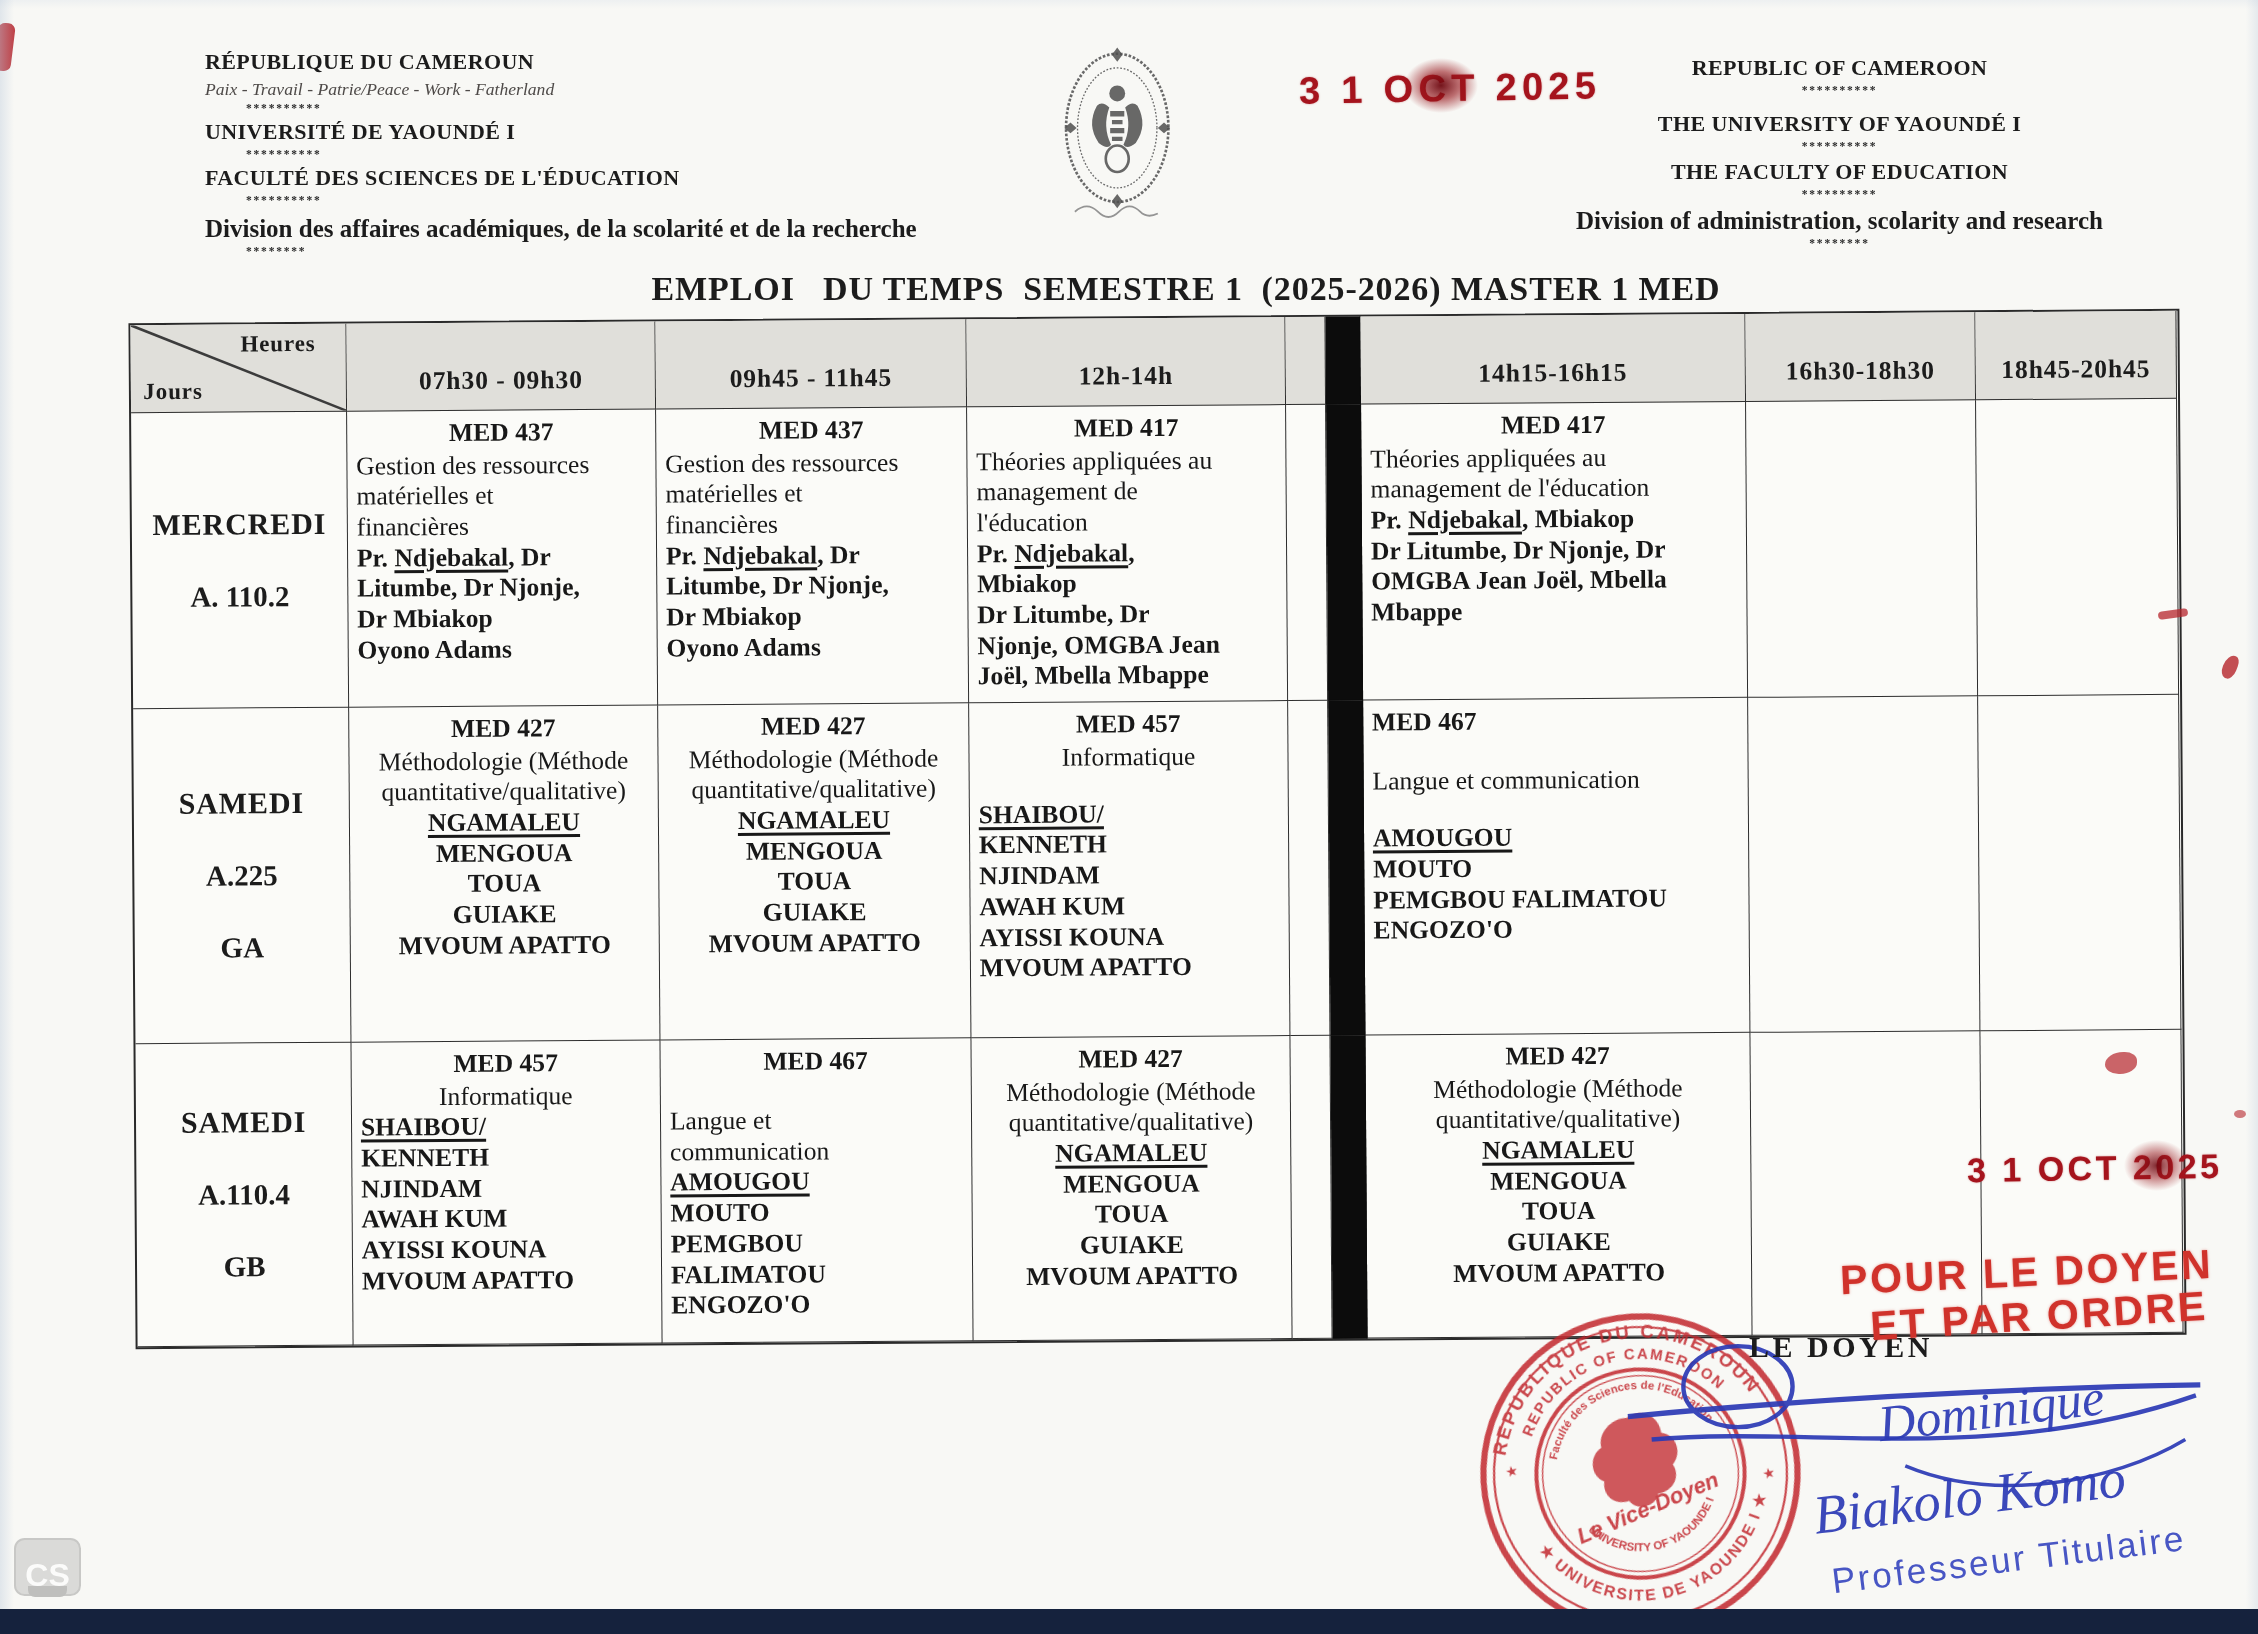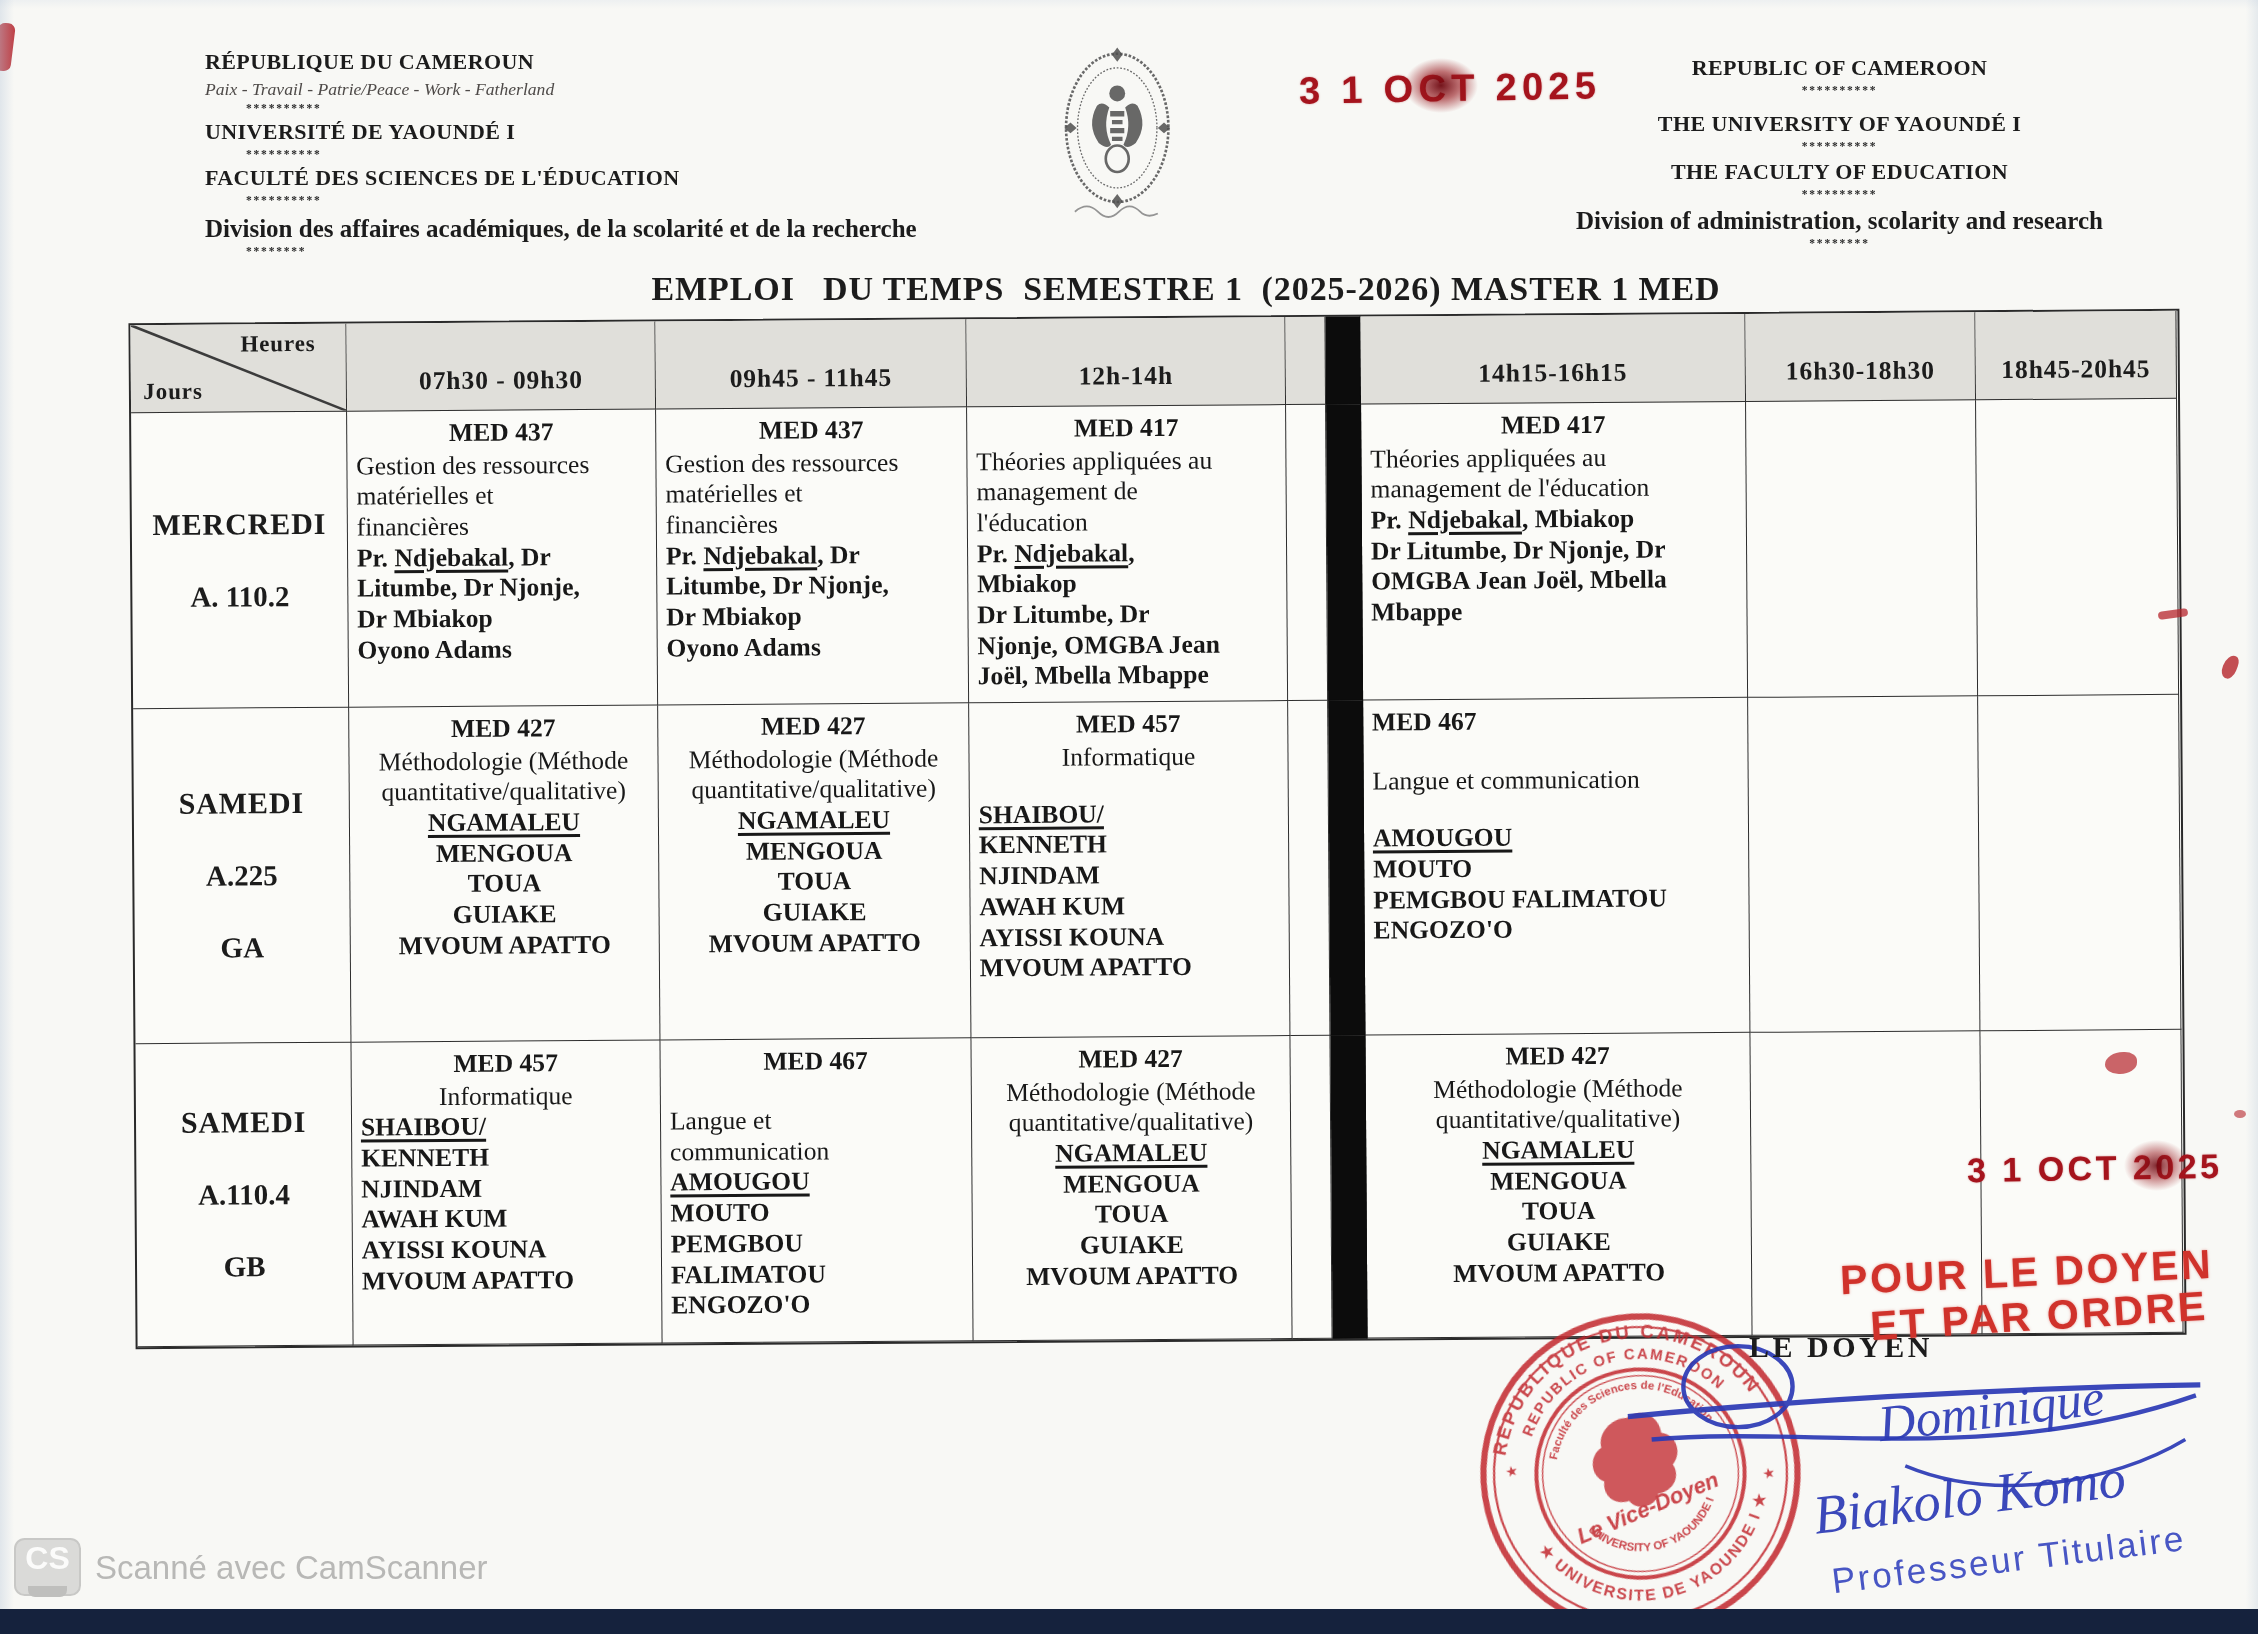--- a/index.html
+++ b/index.html
@@ -75,21 +75,21 @@
   
   .speck{position:absolute;z-index:18;background:#b5242b;pointer-events:none;}
   .sp1{left:-4.4px;top:23px;width:17px;height:48px;border-radius:7px;transform:rotate(7deg);opacity:.85;}
   .sp2{left:2158px;top:610px;width:30px;height:8px;border-radius:4.4px;transform:rotate(-8deg);opacity:.75;}
   .sp3{left:2223px;top:655px;width:14px;height:24px;border-radius:60% 40% 50% 50%;transform:rotate(22deg);opacity:.8;}
   .sp4{left:2105px;top:1052px;width:32px;height:22px;border-radius:60% 40% 55% 45%;opacity:.7;}
   .sp5{left:2234px;top:1110px;width:11.5px;height:8px;border-radius:50%;opacity:.6;}
   
   .footer-bar{position:absolute;left:0;bottom:0;width:100%;height:26.5px;background:#15223d;z-index:30;}
   .cs-logo{position:absolute;left:14px;bottom:39px;width:67px;height:58px;border-radius:10.6px;
-           background:#dadad8;border:2.6px solid #c8c8c6;display:flex;align-items:flex-start;justify-content:center;
+           background:#dadad8;border:2.6px solid #c8c8c6;display:flex;align-items:flex-end;justify-content:center;
            z-index:30;box-sizing:border-box;}
   .cs-logo::after{content:'';position:absolute;bottom:-2.6px;left:12.4px;width:39px;height:10.6px;
            background:#bfbfbd;border-radius:0 0 7px 7px;}
   .cs-letters{font-family:"Liberation Sans",sans-serif;font-weight:bold;font-size:32px;color:#fbfbfa;}
   .cs-text{position:absolute;left:95px;bottom:48px;font-family:"Liberation Sans",sans-serif;
            font-size:33px;color:#b8b8b6;z-index:30;}
   svg text{font-family:"Liberation Sans",sans-serif;}
   .sig text.cursive{font-family:"Liberation Serif",serif;font-style:italic;}
 </style>
 </head>
@@ -362,17 +362,16 @@
 
   <div class="speck sp1"></div>
   <div class="speck sp2"></div>
   <div class="speck sp3"></div>
   <div class="speck sp4"></div>
   <div class="speck sp5"></div>
 
   <div class="cs-logo">
     <span class="cs-letters">CS</span>
   </div>
-  <div class="cs-text">Scanné avec CamScanner</div>
   <div class="footer-bar"></div>
 
 </div>
 
 
 </body></html>

